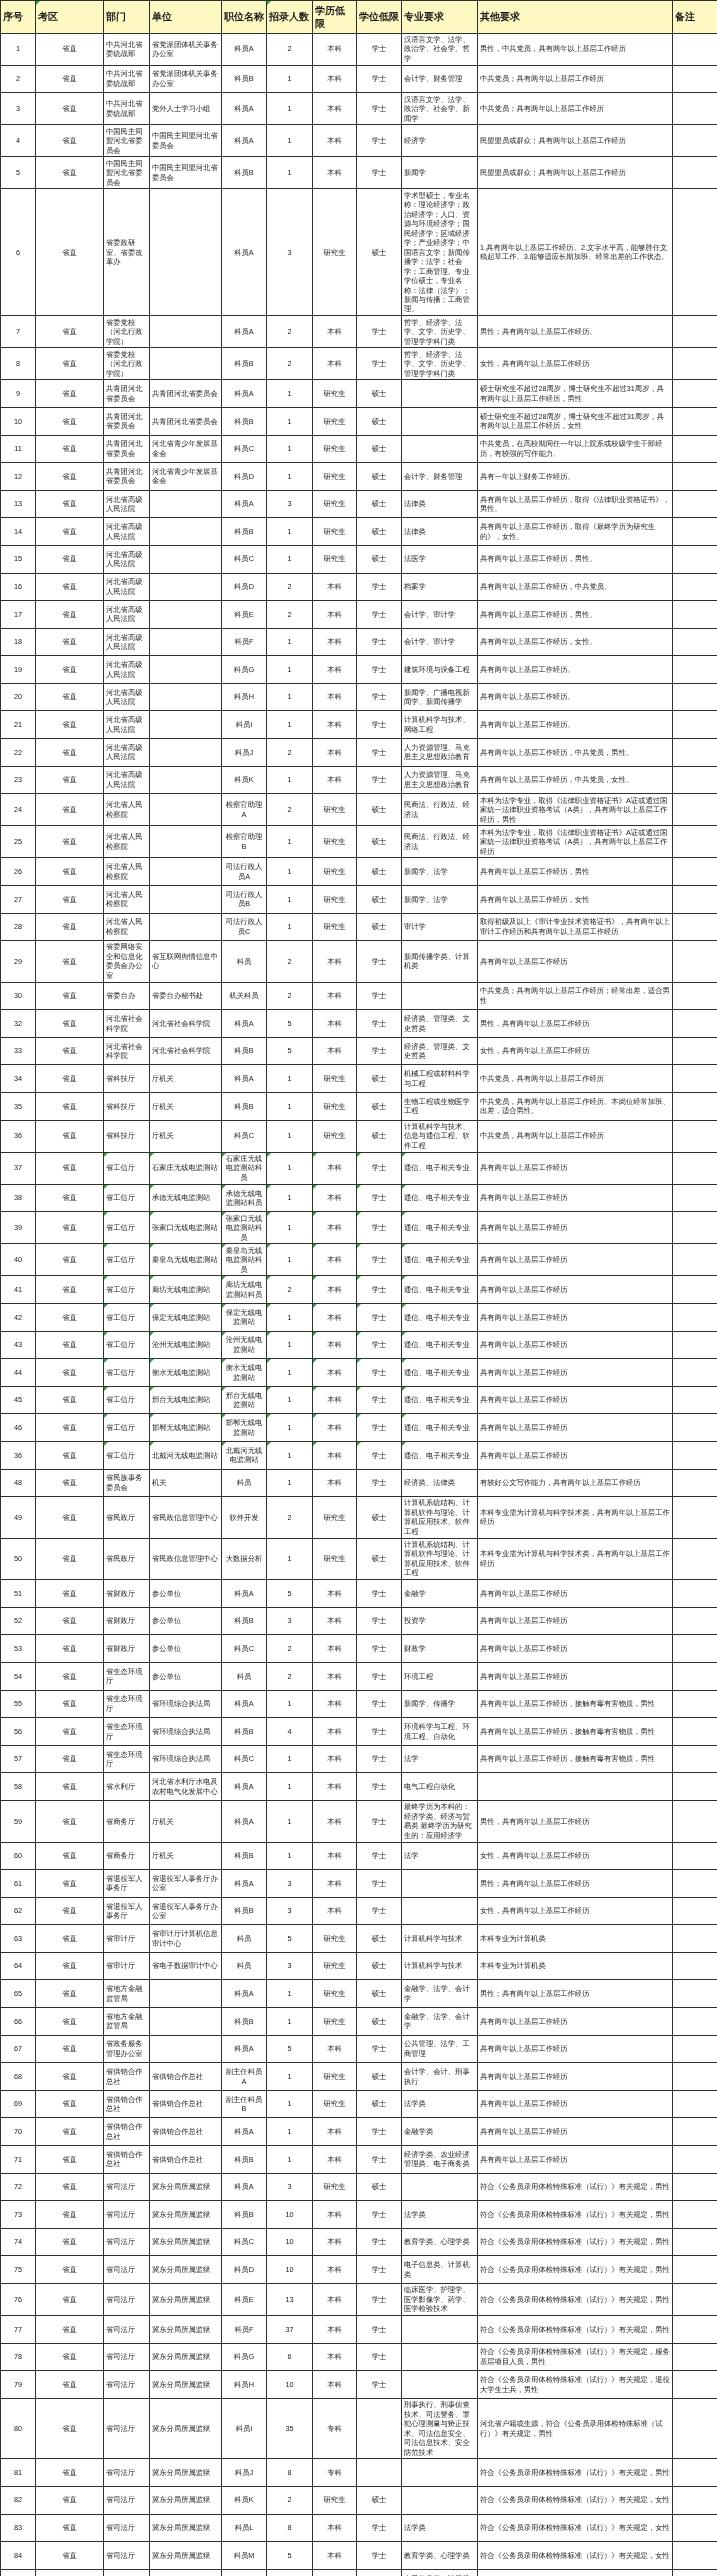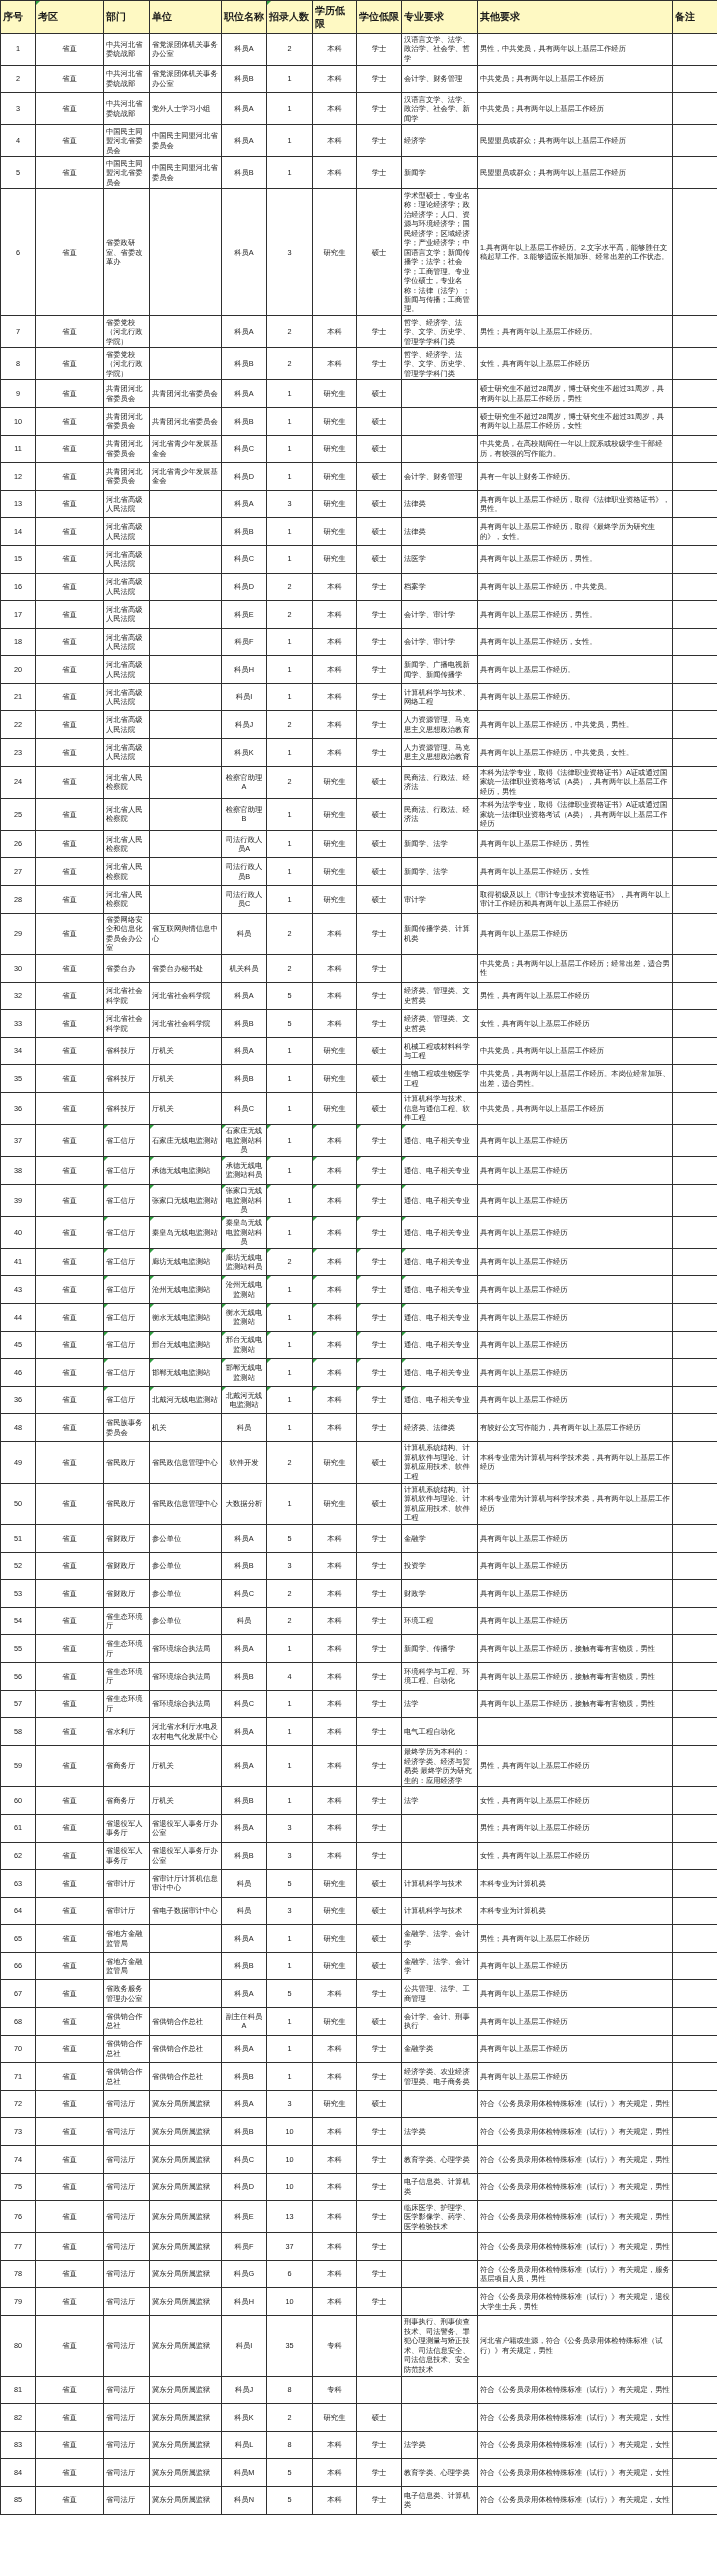--- a/index.html
+++ b/index.html
@@ -281,20 +281,33 @@
           <td class="l"></td>
           <td class="c">科员F</td>
           <td class="c">1</td>
           <td class="c">本科</td>
           <td class="c">学士</td>
           <td class="l">会计学、审计学</td>
           <td class="l">具有两年以上基层工作经历，女性。</td>
           <td class="l"></td>
         </tr>
         <tr>
+          <td class="c">19</td>
+          <td class="c">省直</td>
+          <td class="l">河北省高级人民法院</td>
+          <td class="l"></td>
+          <td class="c">科员G</td>
+          <td class="c">1</td>
+          <td class="c">本科</td>
+          <td class="c">学士</td>
+          <td class="l">建筑环境与设备工程</td>
+          <td class="l">具有两年以上基层工作经历。</td>
+          <td class="l"></td>
+        </tr>
+        <tr>
           <td class="c">20</td>
           <td class="c">省直</td>
           <td class="l">河北省高级人民法院</td>
           <td class="l"></td>
           <td class="c">科员H</td>
           <td class="c">1</td>
           <td class="c">本科</td>
           <td class="c">学士</td>
           <td class="l">新闻学、广播电视新闻学、新闻传播学</td>
           <td class="l">具有两年以上基层工作经历。</td>
@@ -554,20 +567,33 @@
           <td class="l gc">廊坊无线电监测站</td>
           <td class="c gc">廊坊无线电监测站科员</td>
           <td class="c gc">2</td>
           <td class="c gc">本科</td>
           <td class="c gc">学士</td>
           <td class="l gc">通信、电子相关专业</td>
           <td class="l">具有两年以上基层工作经历</td>
           <td class="l"></td>
         </tr>
         <tr>
+          <td class="c">42</td>
+          <td class="c">省直</td>
+          <td class="l gc">省工信厅</td>
+          <td class="l gc">保定无线电监测站</td>
+          <td class="c gc">保定无线电监测站</td>
+          <td class="c gc">1</td>
+          <td class="c gc">本科</td>
+          <td class="c gc">学士</td>
+          <td class="l gc">通信、电子相关专业</td>
+          <td class="l">具有两年以上基层工作经历</td>
+          <td class="l"></td>
+        </tr>
+        <tr>
           <td class="c">43</td>
           <td class="c">省直</td>
           <td class="l gc">省工信厅</td>
           <td class="l gc">沧州无线电监测站</td>
           <td class="c gc">沧州无线电监测站</td>
           <td class="c gc">1</td>
           <td class="c gc">本科</td>
           <td class="c gc">学士</td>
           <td class="l gc">通信、电子相关专业</td>
           <td class="l">具有两年以上基层工作经历</td>
@@ -892,20 +918,33 @@
           <td class="l">省供销合作总社</td>
           <td class="c">副主任科员A</td>
           <td class="c">1</td>
           <td class="c">研究生</td>
           <td class="c">硕士</td>
           <td class="l">会计学、会计、刑事执行</td>
           <td class="l">具有两年以上基层工作经历</td>
           <td class="l"></td>
         </tr>
         <tr>
+          <td class="c">69</td>
+          <td class="c">省直</td>
+          <td class="l">省供销合作总社</td>
+          <td class="l">省供销合作总社</td>
+          <td class="c">副主任科员B</td>
+          <td class="c">1</td>
+          <td class="c">研究生</td>
+          <td class="c">硕士</td>
+          <td class="l">法学类</td>
+          <td class="l">具有两年以上基层工作经历</td>
+          <td class="l"></td>
+        </tr>
+        <tr>
           <td class="c">70</td>
           <td class="c">省直</td>
           <td class="l">省供销合作总社</td>
           <td class="l">省供销合作总社</td>
           <td class="c">科员A</td>
           <td class="c">1</td>
           <td class="c">本科</td>
           <td class="c">学士</td>
           <td class="l">金融学类</td>
           <td class="l">具有两年以上基层工作经历</td>

